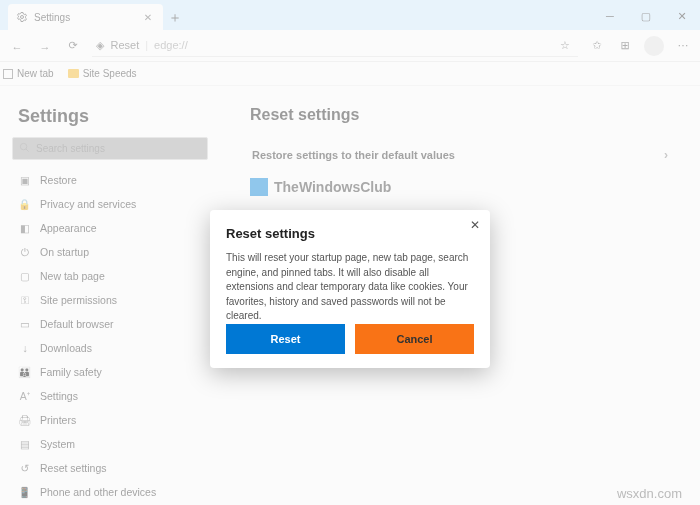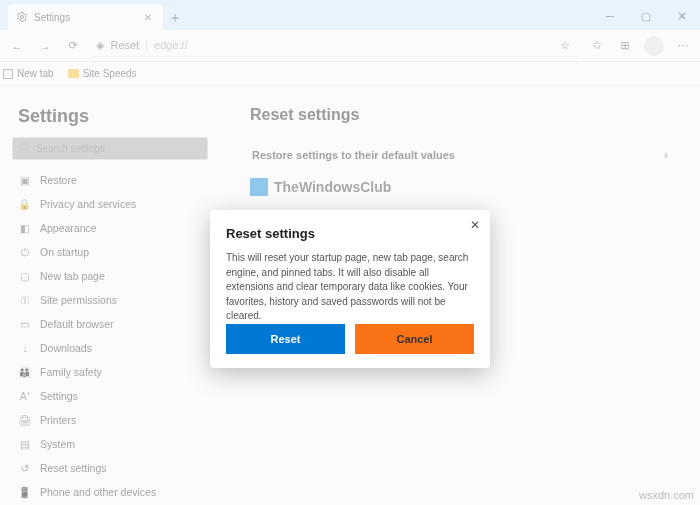--- a/index.html
+++ b/index.html
@@ -46,21 +46,21 @@
 .overlay { position:absolute; inset:0; background:rgba(255,255,255,0.55); display:flex; align-items:flex-start; justify-content:center; padding-top:210px;}
 .dialog { width:280px; background:#fff; border-radius:4px; box-shadow:0 6px 24px rgba(0,0,0,0.25); padding:16px 16px 14px 16px; position:relative;}
 .dlg-title { font-size:13px; font-weight:600; color:#222; margin-bottom:10px;}
 .dlg-close { position:absolute; top:8px; right:10px; font-size:12px; color:#555; cursor:pointer;}
 .dlg-body { font-size:10px; color:#555; line-height:1.45; margin-bottom:0;}
 .dlg-btns { display:flex; gap:10px; }
 .btn { flex:1; height:30px; display:flex; align-items:center; justify-content:center; font-size:11px; cursor:pointer; border:none;font-weight:bold;}
 .btn-primary { background:#0078d4; color:#fff;}
 .btn-secondary { background:#f97316; color:#333;}
 
-.watermark { position:absolute; bottom:4px; right:6px; font-size:11px; color:#bbb;}
+.watermark { position:absolute; bottom:4px; right:18px; font-size:13px; color:#bbb;}
 </style>
 </head>
 <body>
 
 <div class="titlebar">
   <div class="tab">
     <span class="tab-icon">
       <svg viewBox="0 0 24 24" width="12" height="12" fill="none" stroke="#555" stroke-width="2">
           <circle cx="12" cy="12" r="3"></circle>
           <path d="M19 12a7 7 0 0 0-.1-1l2-1.6-2-3.4-2.4 1a7 7 0 0 0-1.7-1L14 3h-4l-.8 2a7 7 0 0 0-1.7 1l-2.4-1-2 3.4 2 1.6a7 7 0 0 0 0 2l-2 1.6 2 3.4 2.4-1a7 7 0 0 0 1.7 1L10 21h4l.8-2a7 7 0 0 0 1.7-1l2.4 1 2-3.4-2-1.6c.1-.3.1-.7.1-1z"></path>

